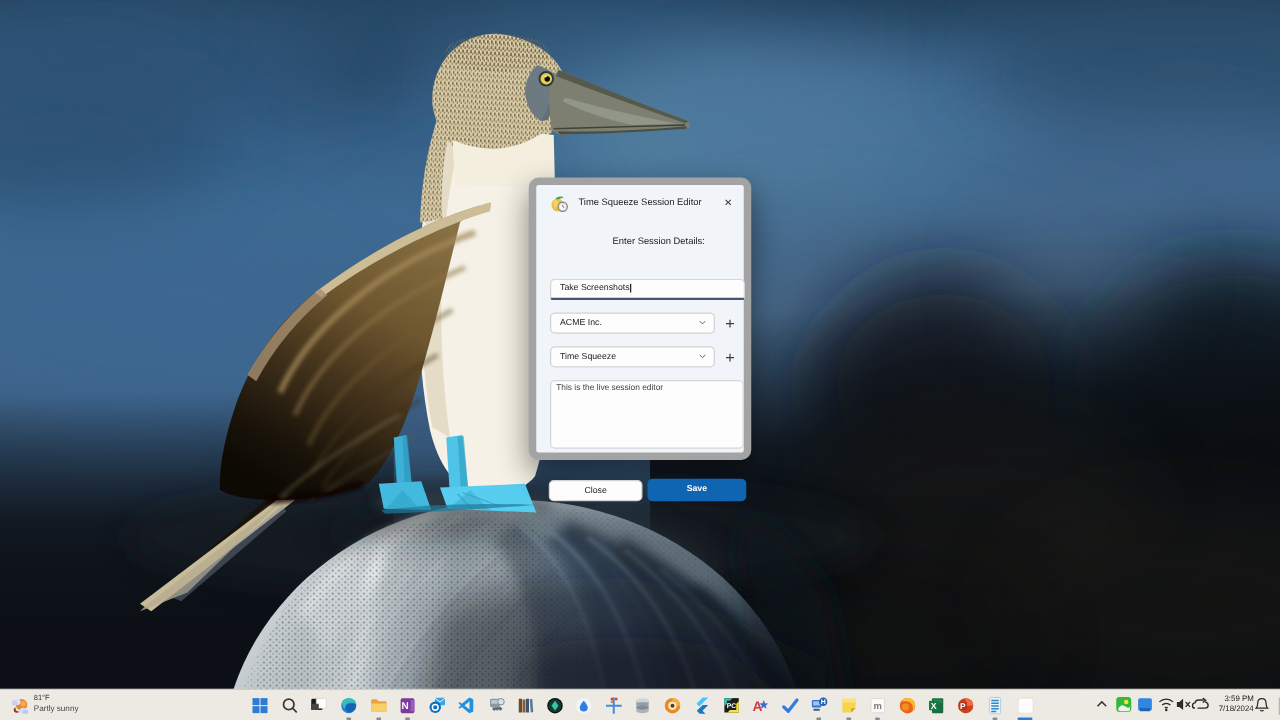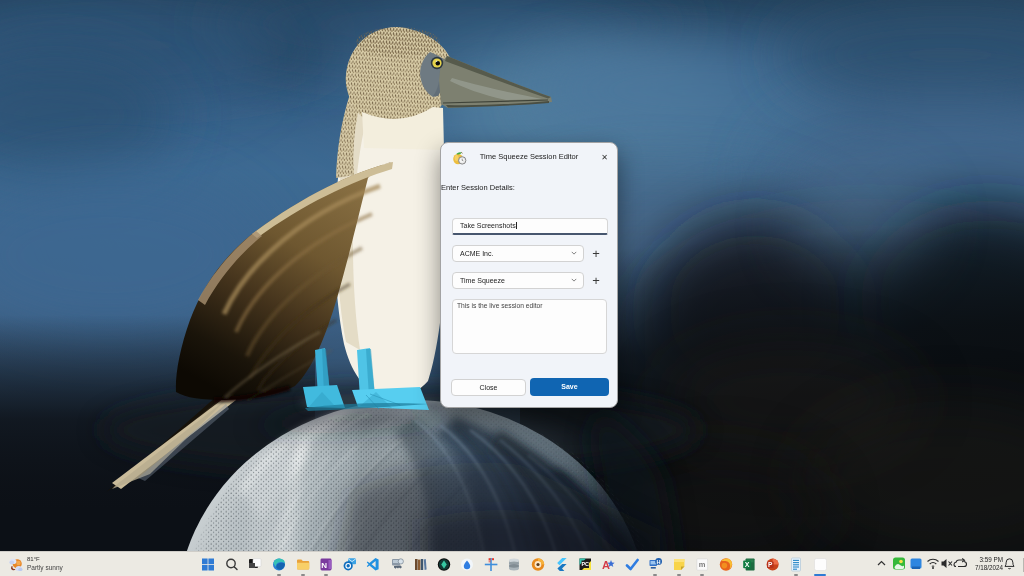--- a/index.html
+++ b/index.html
@@ -1,21 +1,21 @@
 <!DOCTYPE html>
 <html><head>
 <meta charset="utf-8">
 <style>
   html,body{margin:0;padding:0;width:1024px;height:576px;overflow:hidden;font-family:"Liberation Sans",sans-serif;}
   #stage{position:relative;width:1024px;height:576px;background:#2e5378;overflow:hidden;}
   #wall{position:absolute;left:0;top:0;}
-  #dlg{position:absolute;left:440px;top:142px;width:178px;height:266px;background:#f1f4f9;border-radius:8px;border:1px solid #a3a3a3;box-sizing:border-box;box-shadow:0 10px 24px rgba(0,0,0,.45);}
+  #dlg{position:absolute;left:423px;top:142px;width:178px;height:226px;background:#f1f4f9;border-radius:8px;border:6px solid #a3a3a3;box-sizing:border-box;box-shadow:0 10px 24px rgba(0,0,0,.45);}
   #dlg .title{position:absolute;left:0;top:9px;width:100%;text-align:center;font-size:7.5px;color:#1b1b1b;}
   #dlg .close{position:absolute;right:9px;top:10px;font-size:8px;color:#333;}
-  #dlg .hdr{position:absolute;left:0;top:40px;width:100%;font-size:7.5px;color:#1b1b1b;}
+  #dlg .hdr{position:absolute;left:0;top:40px;width:100%;text-align:center;font-size:7.5px;color:#1b1b1b;padding-left:15px;}
   #dlg .inp1{position:absolute;left:11px;top:75px;width:156px;height:17px;background:#fdfdfd;border:1px solid #d6d6d6;border-bottom:2px solid #47566e;border-radius:4px 4px 2px 2px;box-sizing:border-box;font-size:7px;color:#222;line-height:14px;padding-left:7px;}
   .combo{position:absolute;left:11px;width:132px;height:17px;background:#fdfdfd;border:1px solid #d2d2d2;border-radius:4px;box-sizing:border-box;font-size:7px;color:#222;line-height:15px;padding-left:7px;}
   .combo .chev{position:absolute;right:6px;top:4px;width:6px;height:6px;}
   .plus{position:absolute;font-size:13px;color:#3a3a3a;font-weight:400;width:16px;text-align:center;line-height:17px;}
   #dlg .ta{position:absolute;left:11px;top:156px;width:155px;height:55px;background:#fdfdfd;border:1px solid #d6d6d6;border-radius:4px;box-sizing:border-box;font-size:6.7px;color:#444;padding:2px 0 0 4px;}
   #dlg .btnc{position:absolute;left:10px;top:236px;width:75px;height:17px;background:#fdfdfd;border:1px solid #d2d2d2;border-radius:4px;box-sizing:border-box;text-align:center;font-size:7px;color:#222;line-height:15px;}
   #dlg .btns{position:absolute;left:89px;top:235px;width:79px;height:18px;background:#1065b2;border-radius:4px;text-align:center;font-size:7px;color:#fff;line-height:18px;font-weight:bold;}
   #tb{position:absolute;left:0;top:551px;width:1024px;height:25px;background:#eceae3;border-top:1px solid rgba(120,120,120,.25);box-sizing:border-box;}
   #wx{position:absolute;left:8px;top:3px;width:150px;height:20px;}
   #wx .t1{position:absolute;left:19px;top:1px;font-size:6px;color:#333;}

